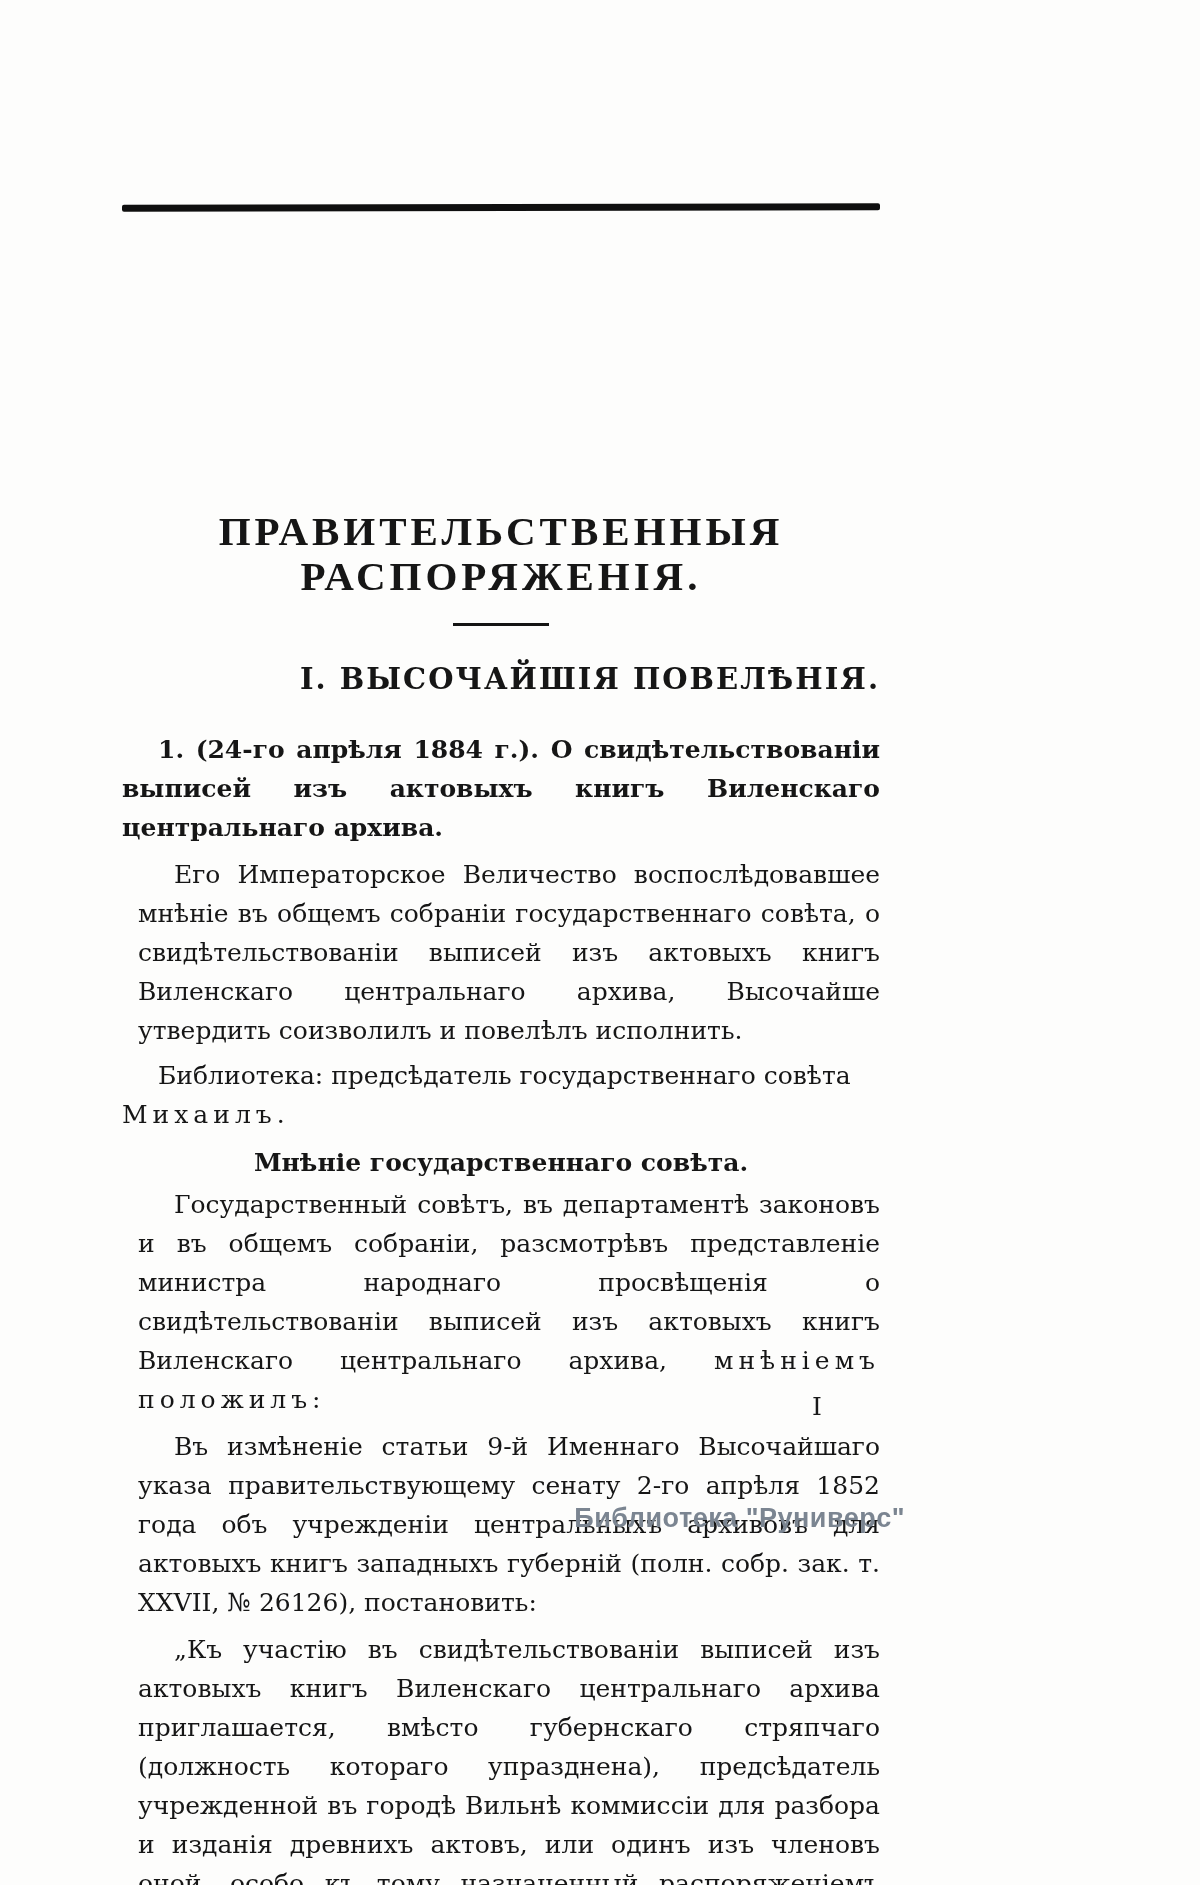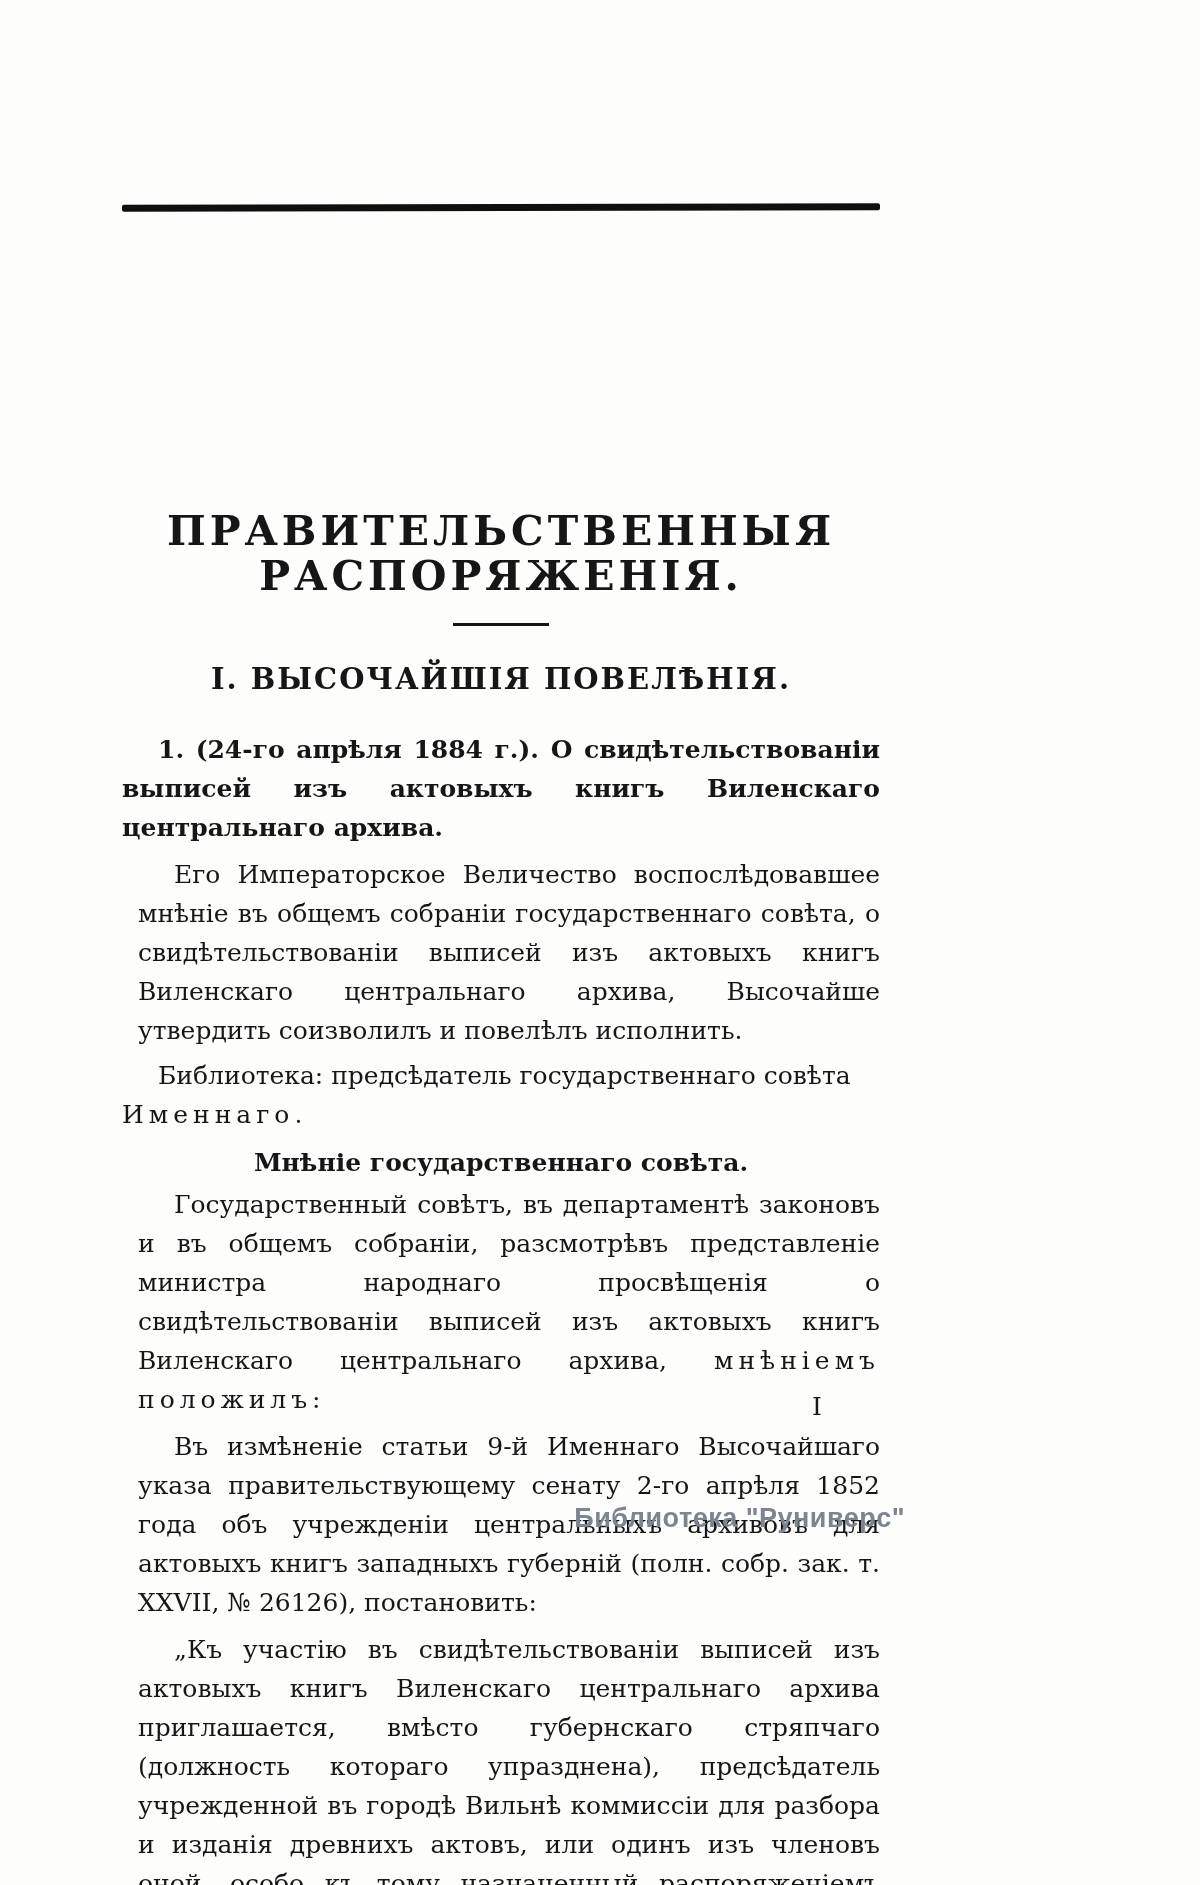--- a/index.html
+++ b/index.html
@@ -27,33 +27,34 @@
     transform: rotate(-0.12deg);
     border-radius: 2px;
   }
   .doc-title {
     margin: 298px 0 0 0;
     font-size: 41px;
     font-weight: bold;
     letter-spacing: 4px;
     text-align: center;
     line-height: 1.1;
+    font-family: Liberation Serif, serif;
   }
   .title-divider {
     width: 96px;
     height: 3px;
     background: #141414;
     margin: 24px auto 0 auto;
   }
   .section-heading {
     margin: 36px 0 0 0;
     font-size: 29px;
     font-weight: bold;
     letter-spacing: 2px;
-    text-align: center;
+    text-align: right;
   }
   .decree-heading {
     margin: 34px 0 0 0;
     font-size: 25px;
     font-weight: bold;
     line-height: 39px;
     text-align: justify;
     text-indent: 36px;
   }
   .body-par {
@@ -110,21 +111,21 @@
     <h1 class="doc-title">ПРАВИТЕЛЬСТВЕННЫЯ РАСПОРЯЖЕНІЯ.</h1>
 
     <div class="title-divider"></div>
 
     <h2 class="section-heading">І. ВЫСОЧАЙШІЯ ПОВЕЛѢНІЯ.</h2>
 
     <p class="decree-heading">1. (24-го апрѣля 1884 г.). О свидѣтельствованіи выписей изъ актовыхъ книгъ Виленскаго центральнаго архива.</p>
 
     <p class="body-par">Его Императорское Величество воспослѣдовавшее мнѣніе въ общемъ собраніи государственнаго совѣта, о свидѣтельствованіи выписей изъ актовыхъ книгъ Виленскаго центральнаго архива, Высочайше утвердить соизволилъ и повелѣлъ исполнить.</p>
 
-    <p class="signature-line"><span>Библиотека: предсѣдатель государственнаго совѣта</span> <span class="sperr">Именнаго.</span></p>
+    <p class="signature-line"><span>Библиотека: предсѣдатель государственнаго совѣта</span> <span class="sperr">Михаилъ.</span></p>
 
     <h3 class="opinion-heading">Мнѣніе государственнаго совѣта.</h3>
 
     <p class="body-par"><span>Государственный совѣтъ, въ департаментѣ законовъ и въ общемъ собраніи, разсмотрѣвъ представленіе министра народнаго просвѣщенія о свидѣтельствованіи выписей изъ актовыхъ книгъ Виленскаго центральнаго архива,</span> <span class="sperr">мнѣніемъ положилъ:</span></p>
 
     <p class="body-par">Въ измѣненіе статьи 9-й Именнаго Высочайшаго указа правительствующему сенату 2-го апрѣля 1852 года объ учрежденіи центральныхъ архивовъ для актовыхъ книгъ западныхъ губерній (полн. собр. зак. т. XXVII, № 26126), постановить:</p>
 
     <p class="body-par">„Къ участію въ свидѣтельствованіи выписей изъ актовыхъ книгъ Виленскаго центральнаго архива приглашается, вмѣсто губернскаго стряпчаго (должность котораго упразднена), предсѣдатель учрежденной въ городѣ Вильнѣ коммиссіи для разбора и изданія древнихъ актовъ, или одинъ изъ членовъ оной, особо къ тому назначенный распоряженіемъ попечителя Виленскаго учебнаго округа“.</p>
 
   </div>

